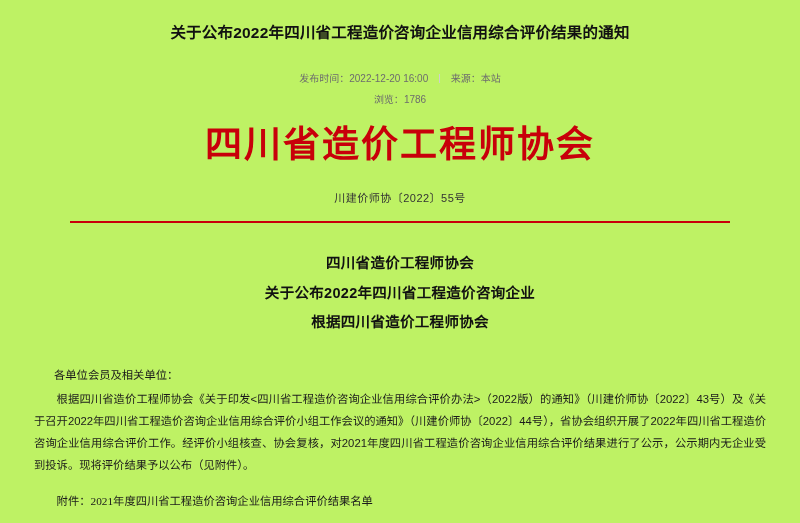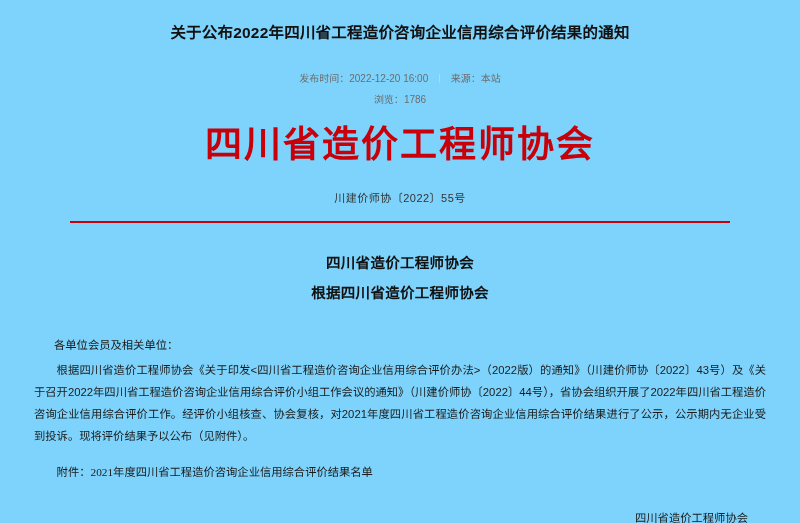--- a/index.html
+++ b/index.html
@@ -11,21 +11,21 @@
     width: 800px;
     height: 523px;
     overflow: hidden;
     font-family: "Liberation Sans", "DejaVu Sans", sans-serif;
     color: #000000;
   }
   .page {
     position: relative;
     width: 800px;
     height: 523px;
-    background: #7dd3fc;
+    background: #bef264;
     box-sizing: border-box;
   }
 
   
   .doc-title {
     text-align: center;
     font-size: 15.5px;
     font-weight: bold;
     color: #111111;
     padding-top: 20px;
@@ -143,20 +143,21 @@
   <div class="letterhead">
     <div class="letterhead-title">四川省造价工程师协会</div>
   </div>
 
   <div class="doc-number">川建价师协〔2022〕55号</div>
 
   <div class="red-rule"></div>
 
   <div class="headline">
     <div class="headline-line">四川省造价工程师协会</div>
+    <div class="headline-line">关于公布2022年四川省工程造价咨询企业</div>
     <div class="headline-line">根据四川省造价工程师协会</div>
   </div>
 
   <div class="body-wrap">
     <div class="salutation">各单位会员及相关单位：</div>
     <div class="para">根据四川省造价工程师协会《关于印发&lt;四川省工程造价咨询企业信用综合评价办法&gt;（2022版）的通知》（川建价师协〔2022〕43号）及《关于召开2022年四川省工程造价咨询企业信用综合评价小组工作会议的通知》（川建价师协〔2022〕44号），省协会组织开展了2022年四川省工程造价咨询企业信用综合评价工作。经评价小组核查、协会复核，对2021年度四川省工程造价咨询企业信用综合评价结果进行了公示，公示期内无企业受到投诉。现将评价结果予以公布（见附件）。</div>
     <div class="attachment">附件：2021年度四川省工程造价咨询企业信用综合评价结果名单</div>
   </div>
 
   <div class="sign-block">四川省造价工程师协会</div>

